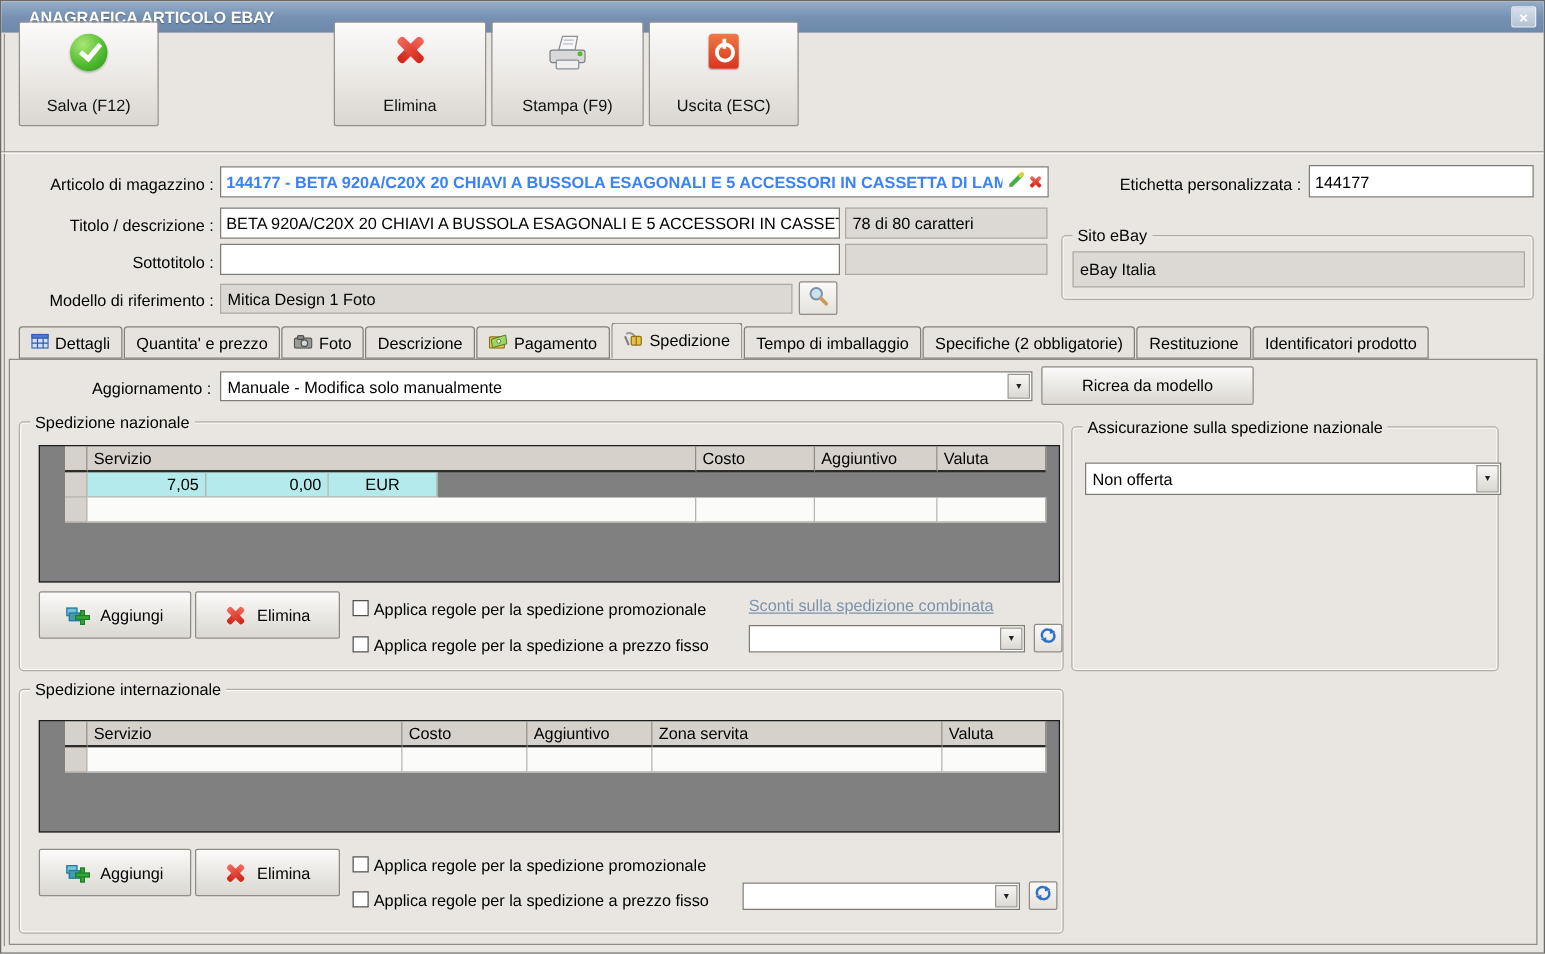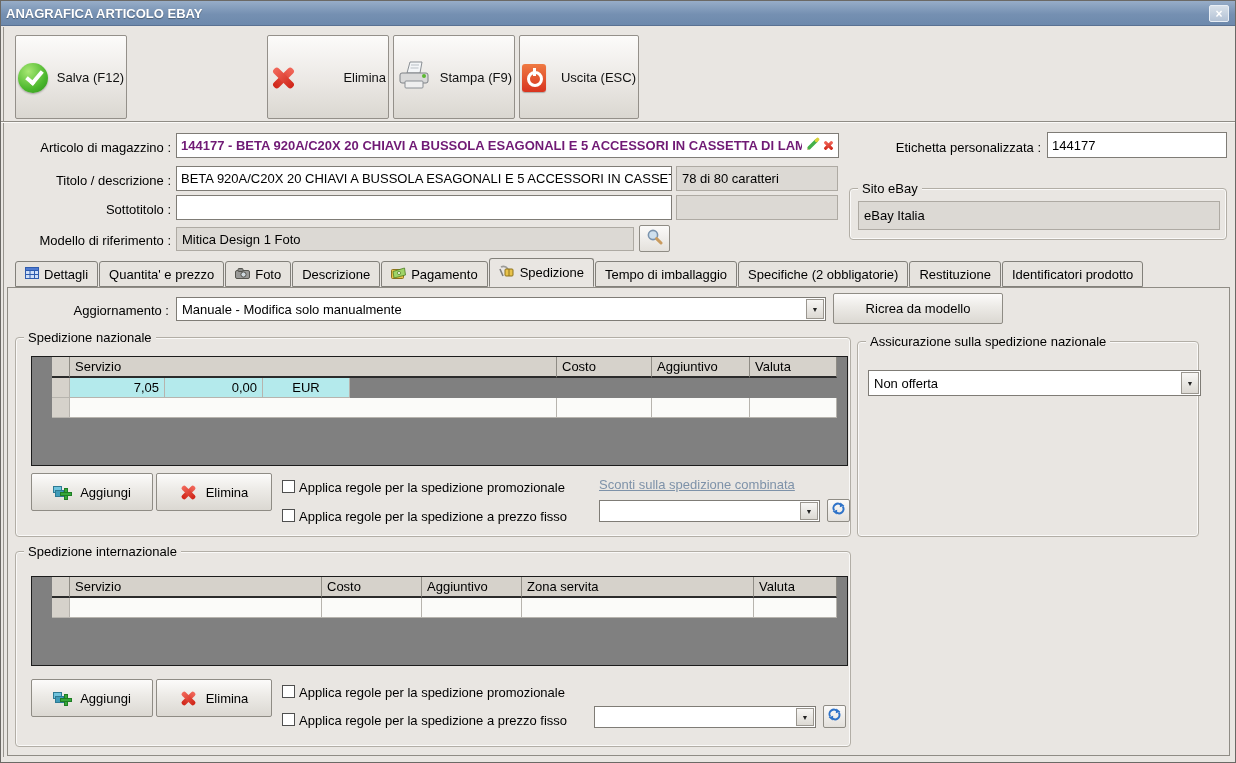--- a/index.html
+++ b/index.html
@@ -2,37 +2,37 @@
 <html><head>
 <meta charset="utf-8">
 <style>
   html,body{margin:0;padding:0;background:#b0b0b0;}
   *{box-sizing:border-box;font-family:"Liberation Sans",sans-serif;}
   .window{position:relative;width:1236px;height:763px;background:#e9e6e2;border:1px solid #6b6965;overflow:hidden;}
   .titlebar{position:absolute;left:0;top:0;width:100%;height:25px;
     background:linear-gradient(180deg,#97adc8 0%,#7document590b2 55%,#6d89ac 100%);
     background:linear-gradient(180deg,#97adc8 0%,#7590b2 55%,#6d89ac 100%);
     border-bottom:1px solid #5a7192;display:flex;align-items:center;}
-  .titlebar-title{color:#fff;font-weight:bold;font-size:13px;padding-left:5px;text-shadow:0 1px 1px rgba(0,0,0,.35);}
+  .titlebar-title{color:#fff;font-weight:bold;font-size:13px;padding-left:22px;text-shadow:0 1px 1px rgba(0,0,0,.35);}
   .close-btn{position:absolute;right:6px;top:4px;width:20px;height:17px;border-radius:2px;
     background:linear-gradient(#d9e1ea,#b3c2d5);border:1px solid #e8eef5;color:#fff;font-size:12px;font-weight:bold;
     display:flex;align-items:center;justify-content:center;line-height:1;cursor:default;}
   .edge-line{position:absolute;left:2px;top:26px;width:1px;height:730px;background:#97948e;}
 
   
-  .tbtn{position:absolute;top:34px;height:84px;background:linear-gradient(180deg,#fcfbfa,#ebe8e4 55%,#dad7d1);
-    border:1px solid #94908a;border-radius:2px;display:flex;flex-direction:row;align-items:center;justify-content:space-between;padding:9px 2px 8px;}
+  .tbtn{position:absolute;top:16px;height:84px;background:linear-gradient(180deg,#fcfbfa,#ebe8e4 55%,#dad7d1);
+    border:1px solid #94908a;border-radius:2px;display:flex;flex-direction:column;align-items:center;justify-content:space-between;padding:9px 2px 8px;}
   .tbtn .lbl{font-size:13px;color:#111;white-space:nowrap;}
   .sep{position:absolute;left:0;top:120px;width:100%;height:2px;border-top:1px solid #8f8c85;border-bottom:1px solid #fbfaf8;}
 
   
   .flabel{position:absolute;font-size:13px;color:#000;text-align:right;white-space:nowrap;}
   .tfield{position:absolute;background:#fff;border:1px solid #7f7c76;font-size:13px;display:flex;align-items:center;padding:0 4px;overflow:hidden;white-space:nowrap;}
   .gfield{position:absolute;background:#dcd9d4;border:1px solid #aeaaa3;font-size:13px;display:flex;align-items:center;padding:0 5px;overflow:hidden;white-space:nowrap;text-align:right;}
-  .blue-text{color:#701a75;font-weight:bold;}
+  .blue-text{color:#3b82f6;font-weight:bold;}
   .group{position:absolute;border:1px solid #b2aea6;border-radius:4px;box-shadow:inset 0 0 0 1px rgba(255,255,255,.75);}
   .group-label{position:absolute;top:-8px;left:8px;background:#e9e6e2;padding:0 4px;font-size:13px;white-space:nowrap;}
 
   
   .tabs{position:absolute;left:14px;top:258px;height:28px;display:flex;align-items:flex-end;z-index:3;}
   .tab{height:26px;background:#e6e3de;border:1px solid #82807a;border-radius:3px 3px 0 0;display:flex;align-items:center;gap:5px;
     padding:10px 9px;font-size:13px;margin-right:1px;position:relative;top:0;}
   .tab.active{height:29px;background:#e9e6e2;border-bottom:1px solid #e9e6e2;z-index:4;}
   .panel{position:absolute;left:6px;top:286px;width:1223px;height:469px;border:1px solid #8f8c85;background:#e9e6e2;z-index:1;}
 

